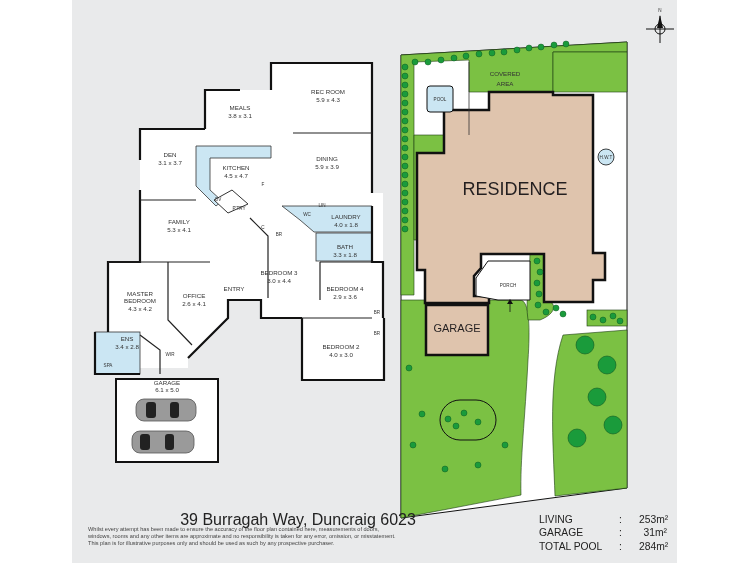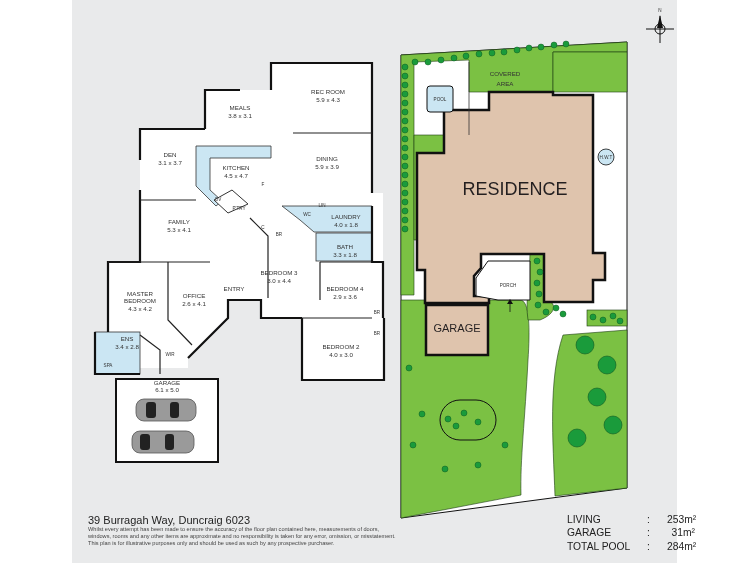--- a/index.html
+++ b/index.html
@@ -3,23 +3,23 @@
 <meta charset="utf-8">
 <style>
   html,body{margin:0;padding:0;background:#ffffff;}
   body{width:750px;height:563px;position:relative;overflow:hidden;font-family:"Liberation Sans","DejaVu Sans",sans-serif;}
   #panel{position:absolute;left:72px;top:0;width:605px;height:563px;background:#e9eaeb;}
   svg{position:absolute;left:0;top:0;}
   .rl{font-family:"Liberation Sans",sans-serif;font-size:6.2px;fill:#333;text-anchor:middle;}
   .sm{font-family:"Liberation Sans",sans-serif;font-size:4.6px;fill:#333;text-anchor:middle;}
   .big{font-family:"Liberation Sans",sans-serif;fill:#231f20;text-anchor:middle;}
   #footer{position:absolute;left:88px;top:514px;width:420px;color:#333;}
-  #addr{font-size:11px;line-height:12px;color:#222;}
+  #addr{font-size:16px;line-height:12px;color:#222;text-align:center;}
   #disc{font-size:5.6px;line-height:7.2px;color:#444;}
-  #areas{position:absolute;left:539px;top:513px;font-size:10.3px;line-height:13.4px;color:#222;margin-left:28px;}
+  #areas{position:absolute;left:539px;top:513px;font-size:10.3px;line-height:13.4px;color:#222;}
   #areas .row{display:flex;}
   #areas .k{width:80px;}
   #areas .c{width:20px;}
   #areas .v{width:28px;text-align:right;}
 </style>
 </head>
 <body>
 
 <div id="panel"></div>
 

